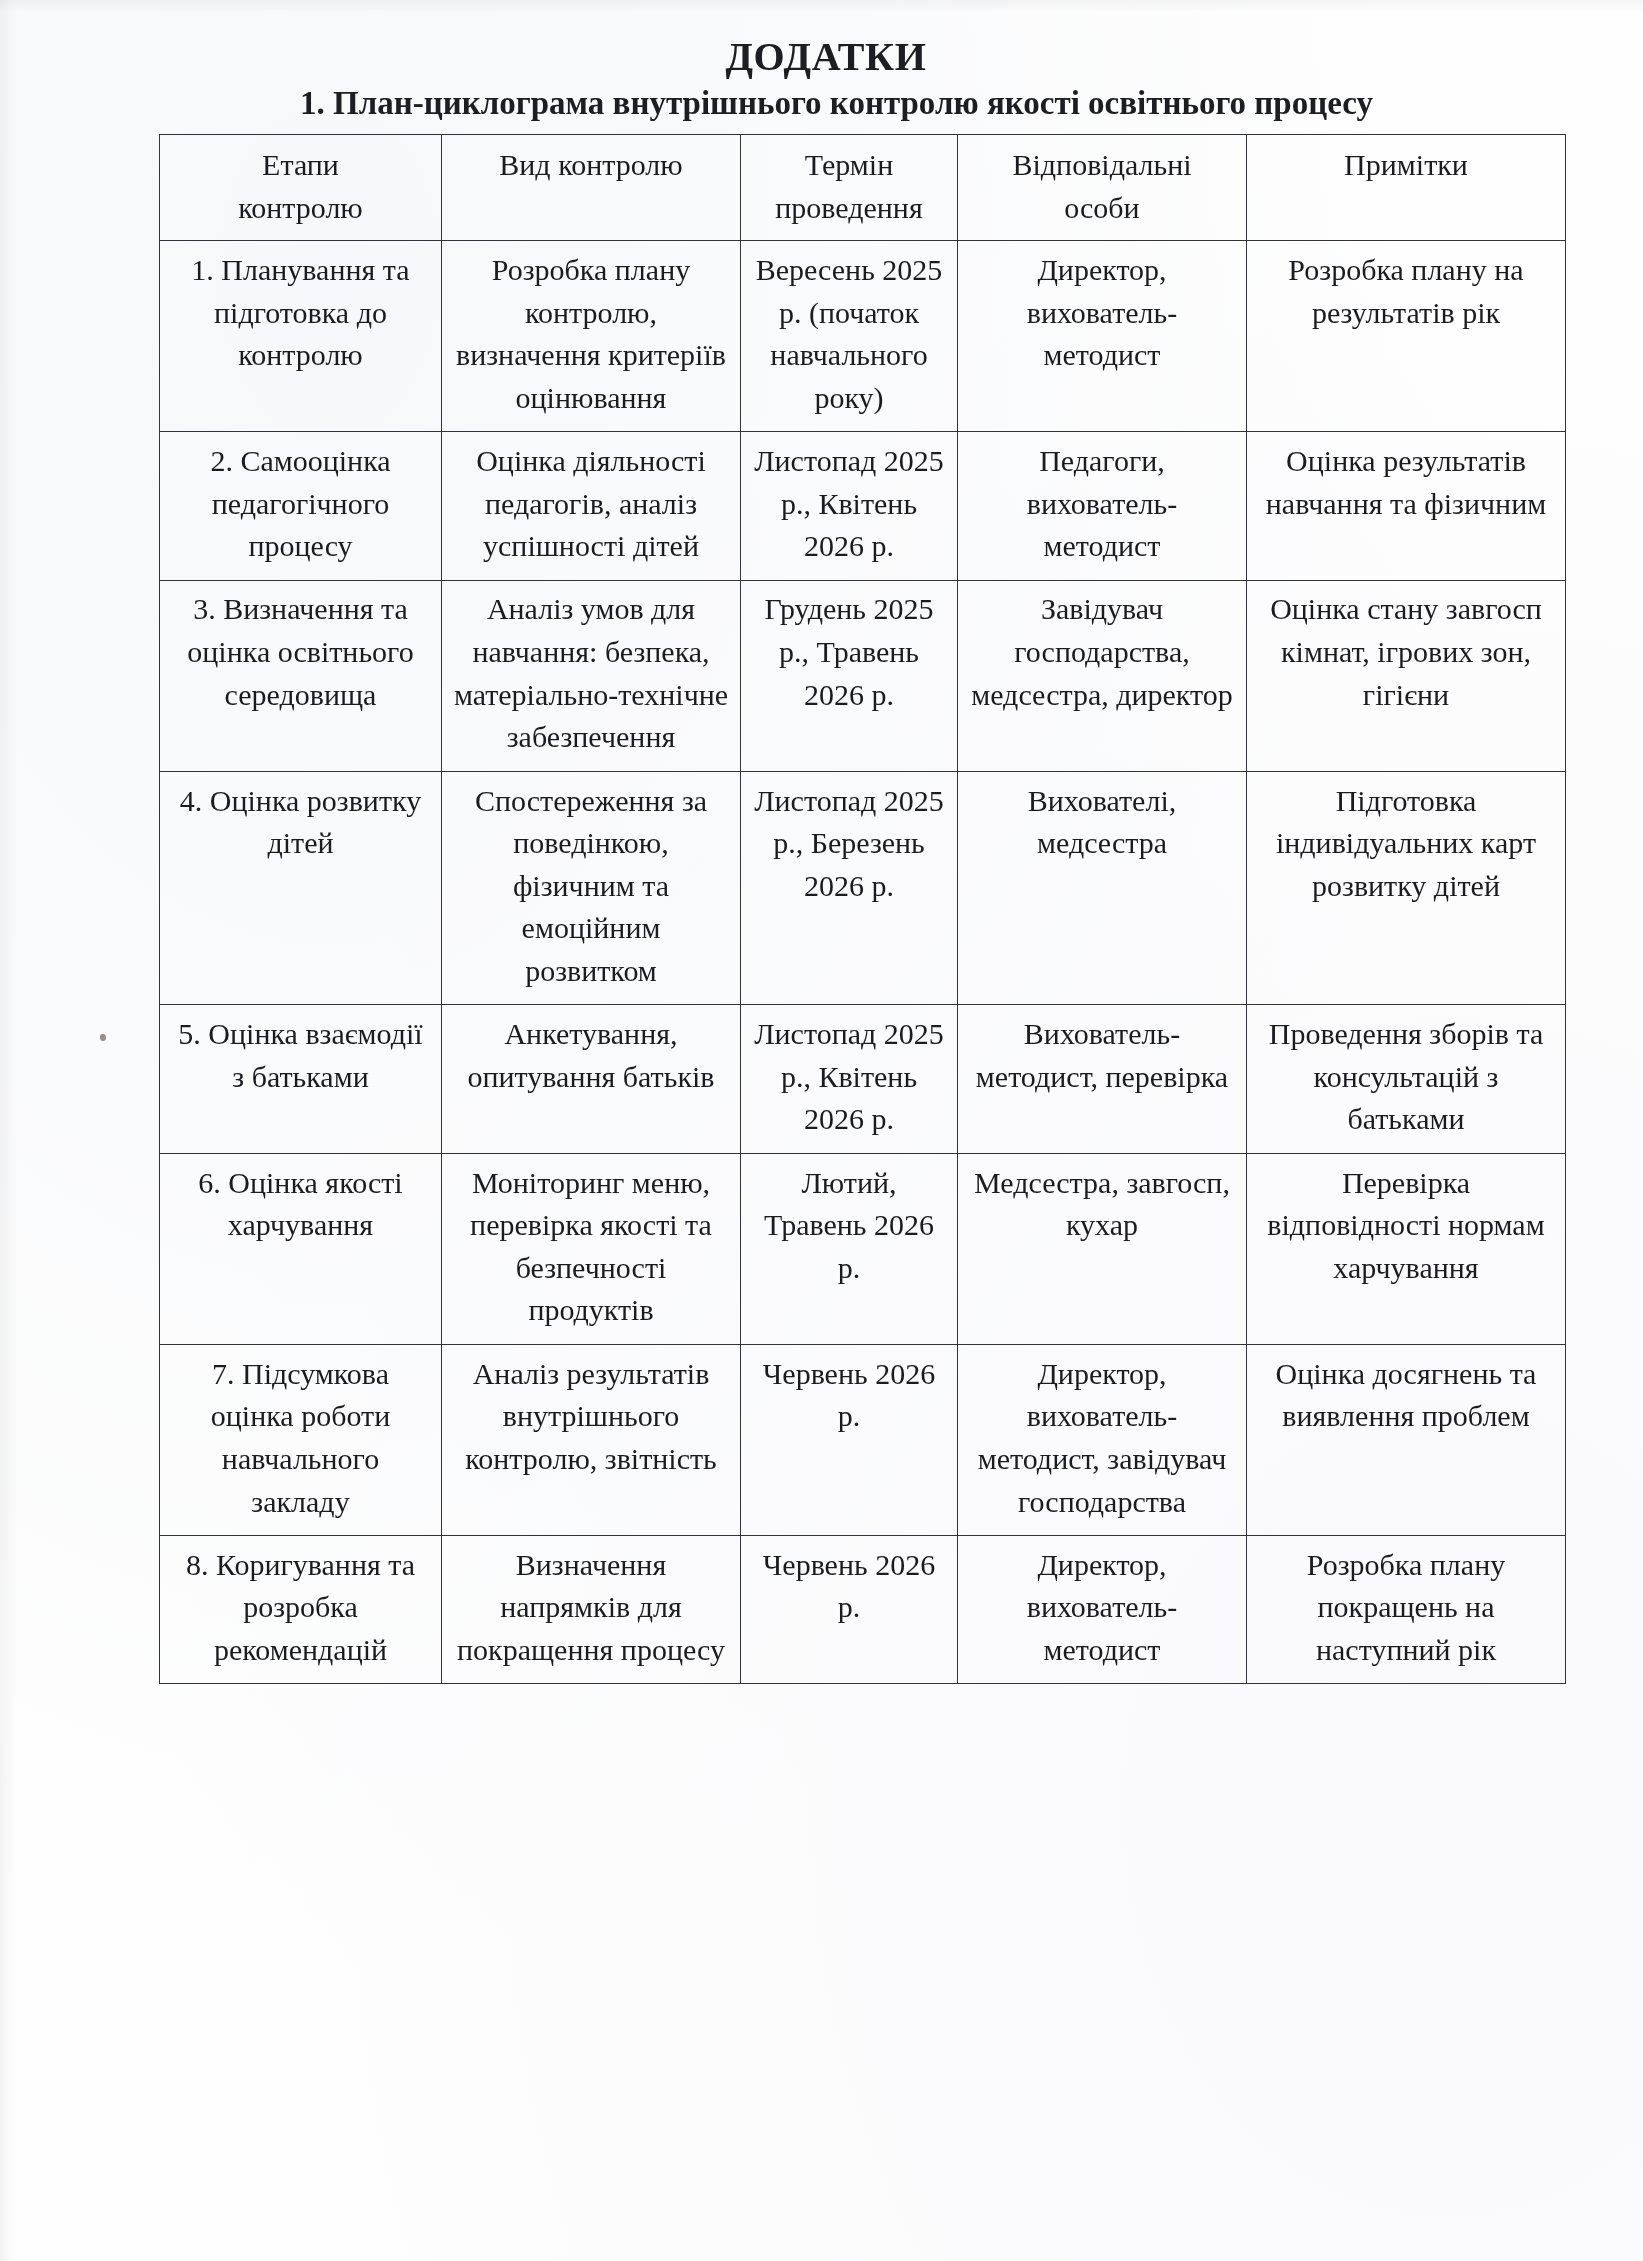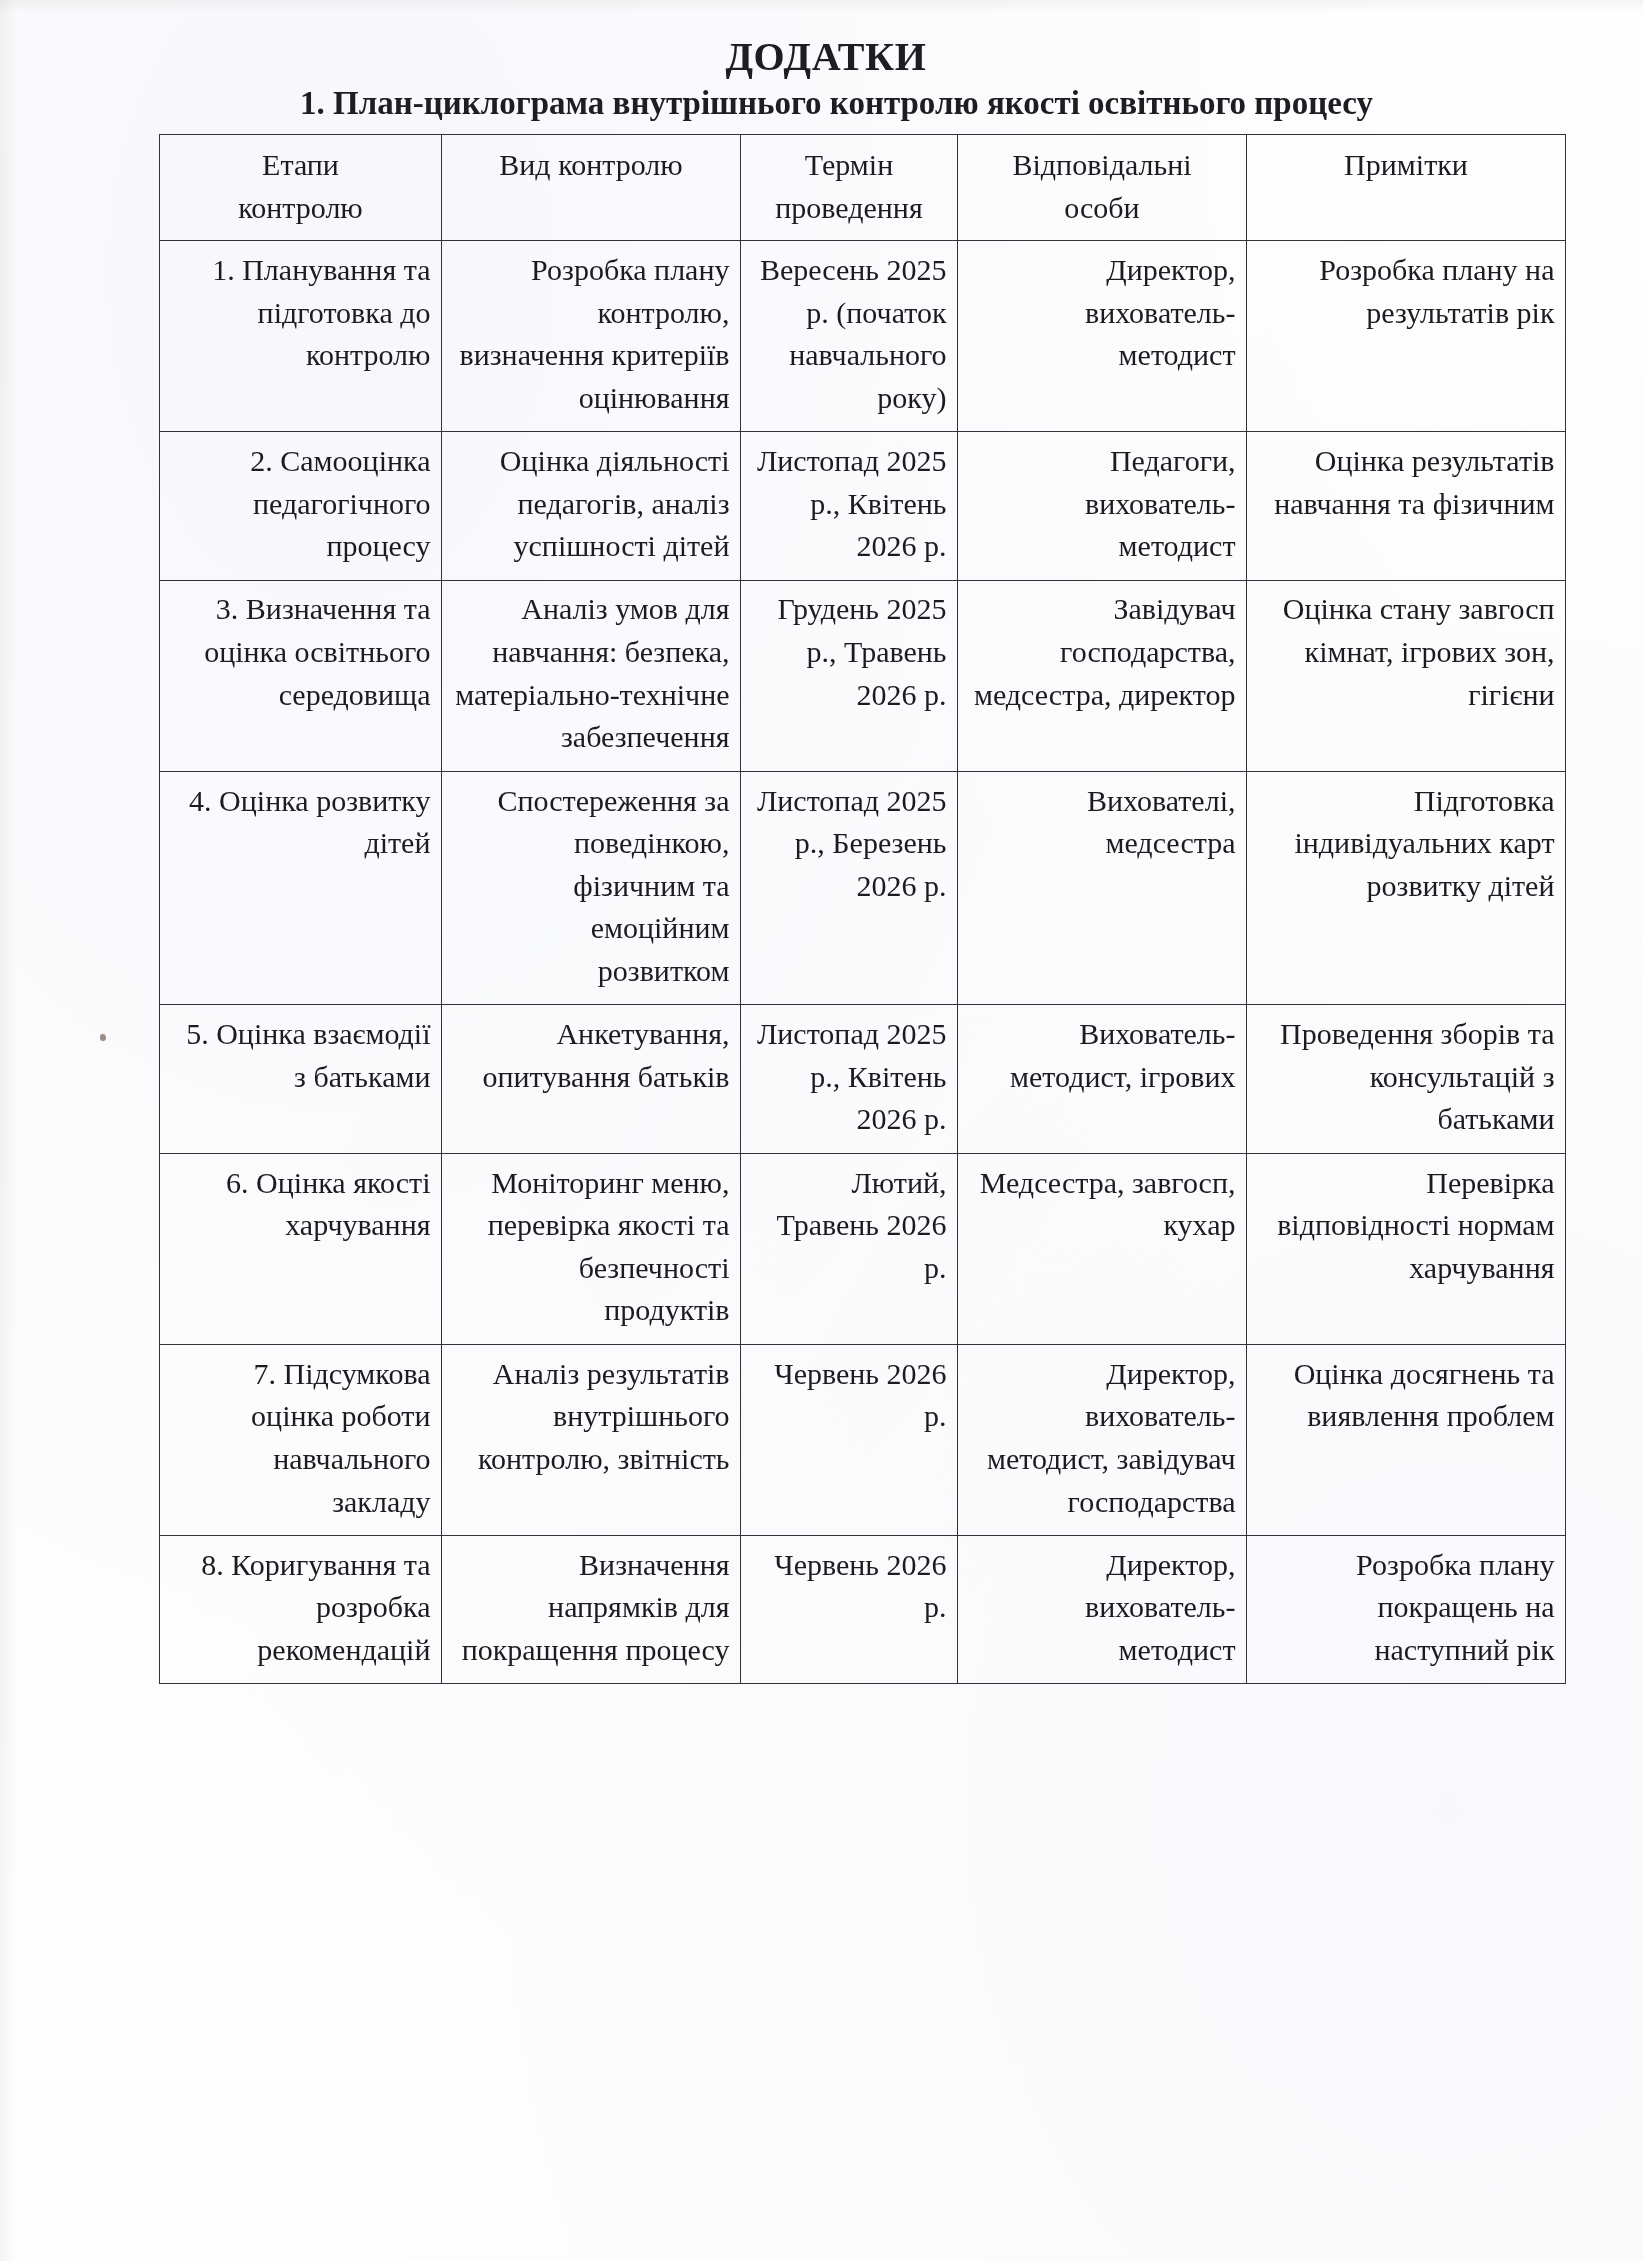--- a/index.html
+++ b/index.html
@@ -65,21 +65,21 @@
     border-collapse: collapse;
     table-layout: fixed;
   }
   table.plan td, table.plan th {
     border: 1.6px solid #32323c;
     vertical-align: top;
     padding: 7.9px 10.5px 11.8px 10.5px;
     font-size: 30px;
     line-height: 1.42;
     font-weight: normal;
-    text-align: right;
+    text-align: center;
   }
   table.plan thead th {
     text-align: center;
     padding-top: 9.2px;
     padding-bottom: 10.5px;
     height: 84px;
   }
   table.plan thead th .hdr-line { display: block; }
 
   
@@ -239,21 +239,21 @@
             <td>
                 <span class="cell-text">5. Оцінка взаємодії з батьками</span>
               </td>
             <td>
                 <span class="cell-text">Анкетування, опитування батьків</span>
               </td>
             <td>
                 <span class="cell-text">Листопад 2025 р., Квітень 2026 р.</span>
               </td>
             <td>
-                <span class="cell-text">Вихователь-методист, ігрових</span>
+                <span class="cell-text">Вихователь-методист, перевірка</span>
               </td>
             <td>
                 <span class="cell-text">Проведення зборів та консультацій з батьками</span>
               </td>
           </tr>
 
           <tr>
             <td>
                 <span class="cell-text">6. Оцінка якості харчування</span>
               </td>

